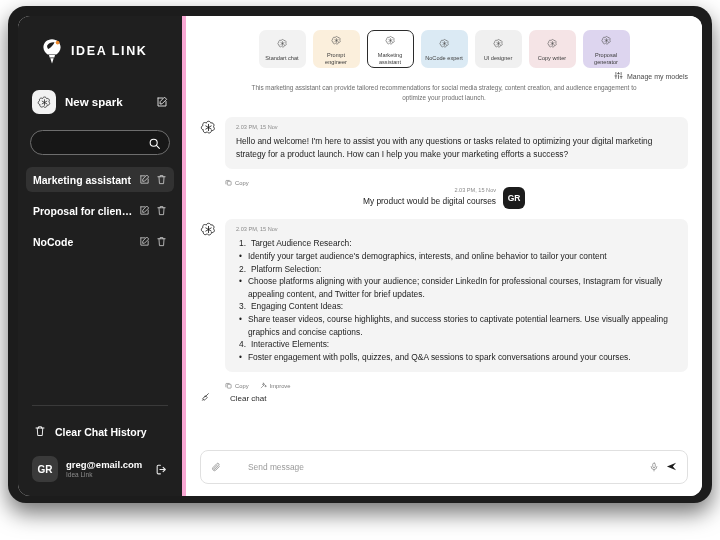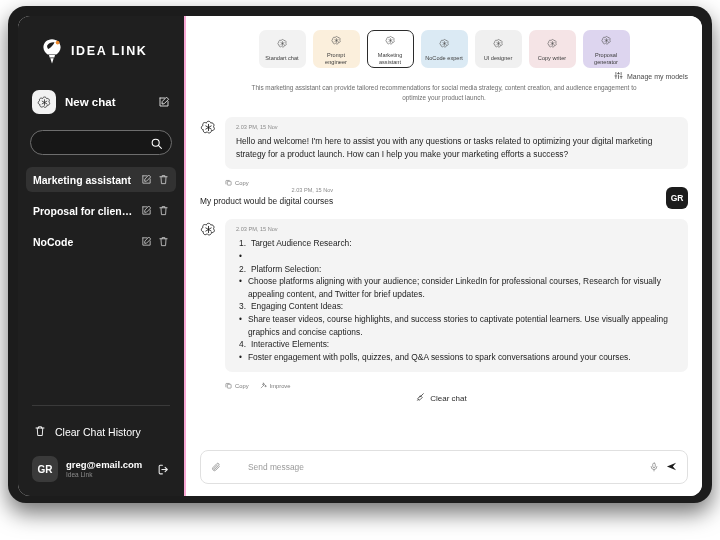--- a/index.html
+++ b/index.html
@@ -35,21 +35,21 @@
     display: flex;
     background: #ffffff;
     border-radius: 12px;
     overflow: hidden;
   }
 
   
   #sidebar {
     width: 168px; height: 100%;
     background: #1f1f1f;
-    border-right: 2px solid #f9a8d4;
+    border-right: 4px solid #f9a8d4;
     display: flex; flex-direction: column;
     padding: 0 0 8px 0;
     flex-shrink: 0;
   }
   .brand {
     display: flex; align-items: center; gap: 7px;
     padding: 22px 0 16px 22px;
   }
   .brand-mark { width: 24px; height: 26px; flex-shrink: 0; }
   .brand-text {
@@ -92,21 +92,21 @@
     flex: 1; color: #ffffff; font-size: 10.5px; font-weight: bold;
     white-space: nowrap; overflow: hidden; text-overflow: ellipsis;
   }
 
   .sidebar-spacer { flex: 1; }
   .sidebar-sep { height: 1px; background: #3a3a3a; margin: 0 14px 10px 14px; }
   .footrow {
     display: flex; align-items: center; gap: 9px;
     padding: 7px 16px; cursor: pointer;
   }
-  .footrow .lbl { color: #ffffff; font-size: 10.5px; font-weight: normal; }
+  .footrow .lbl { color: #ffffff; font-size: 10.5px; font-weight: bold; }
   .userrow {
     display: flex; align-items: center; gap: 8px;
     padding: 6px 14px; margin-top: 2px;
   }
   .avatar-sq {
     width: 26px; height: 26px; border-radius: 7px; background: #3a3a3a;
     color: #fff; font-size: 10px; font-weight: bold;
     display: flex; align-items: center; justify-content: center; flex-shrink: 0;
   }
   .uinfo { flex: 1; line-height: 1.25; }
@@ -147,38 +147,38 @@
   .bubble {
     background: #f4f4f4; border-radius: 7px;
     padding: 7px 11px 9px 11px; flex: 1; min-width: 0;
   }
   .stamp { font-size: 5.6px; color: #8b8b8b; margin-bottom: 5px; }
   .btext { font-size: 8.4px; color: #1d1d1d; line-height: 1.52; }
   .actions { display: flex; gap: 11px; padding: 3px 0 0 25px; }
   .act { display: flex; align-items: center; gap: 3px; cursor: pointer; }
   .act span { font-size: 5.8px; color: #7a7a7a; }
 
-  .msg-user { display: flex; justify-content: space-between; align-items: flex-start; gap: 7px; margin-bottom: 10px; }
+  .msg-user { display: flex; justify-content: center; align-items: flex-start; gap: 7px; margin-bottom: 10px; }
   .user-col { text-align: right; }
   .user-col .stamp { margin-bottom: 3px; }
   .user-col .utext { font-size: 8.4px; color: #1d1d1d; }
   .avatar-dark {
     width: 22px; height: 22px; border-radius: 6px; background: #1c1c1c;
     color: #fff; font-size: 8.5px; font-weight: bold;
     display: flex; align-items: center; justify-content: center; flex-shrink: 0;
   }
 
   ol.numlist { list-style: none; }
   ol.numlist > li { margin-bottom: 0; }
   .num-line { display: flex; gap: 5px; font-size: 8.4px; color: #1d1d1d; line-height: 1.5; }
   .num-line .n { width: 10px; text-align: right; flex-shrink: 0; }
   .sub-line { display: flex; gap: 6px; font-size: 8.4px; color: #1d1d1d; line-height: 1.5; padding-left: 3px; }
   .sub-line .dot { flex-shrink: 0; }
 
-  .clearrow { display: flex; justify-content: center; align-items: center; gap: 5px; padding: 2px 6px 5px 0; cursor: pointer; }
+  .clearrow { display: flex; justify-content: flex-start; align-items: center; gap: 20px; padding: 2px 6px 5px 0; cursor: pointer; }
   .clearrow span { font-size: 8px; color: #2b2b2b; }
 
   .composer {
     margin: 0 14px 12px 14px; height: 34px;
     border: 1px solid #e0e0e0; border-radius: 8px;
     display: flex; align-items: center; gap: 7px; padding: 0 10px;
     background: #fff;
   }
   .composer input {
     flex: 1; border: none; outline: none; background: transparent;
@@ -208,21 +208,21 @@
       <div class="brand-text">IDEA LINK</div>
     </div>
 
     <div class="newchat">
       <span class="newchat-logo">
         <svg width="15" height="15" viewBox="0 0 24 24" fill="none" stroke="#2b2b2b" stroke-width="1.3">
           <path d="M12 3.2c2 0 3.3 1.6 3.3 2.6 1-.6 3-.4 4 1.3s.2 3.4-.6 4c1 .3 2.2 1.9 1.3 3.6s-2.9 1.8-3.9 1.5c.2 1-.5 2.9-2.4 3.4s-3.2-.8-3.7-1.6c-.6.8-2.4 1.9-4 .9s-1.6-2.9-1.3-3.8c-1 .1-2.7-.8-2.8-2.7s1.4-2.9 2.3-3.2c-.5-.9-.6-2.9 1-3.8s3.1-.2 3.8.4c.2-1 1-2.6 3-2.6z"></path>
           <path d="M12 7v10M7.7 9.5l8.6 5M16.3 9.5l-8.6 5"></path>
         </svg>
       </span>
-      <span class="newchat-label">New chat</span>
+      <span class="newchat-label">New spark</span>
       <span class="icon-btn">
         <svg width="12" height="12" viewBox="0 0 24 24" fill="none" stroke="#ffffff" stroke-width="1.8" stroke-linecap="round" stroke-linejoin="round">
           <path d="M4 4h9"></path>
               <path d="M4 4v16h16v-9"></path>
               <path d="M17.5 2.8l3.7 3.7L12 15.7l-4 .3.3-4z"></path>
         </svg>
       </span>
     </div>
 
     <div class="searchwrap">
@@ -417,30 +417,31 @@
         <div class="bubble">
           <div class="stamp">2.03 PM, 15 Nov</div>
           <ol class="numlist">
             <li>
               <div class="num-line">
                     <span class="n">1.</span>
                     <span>Target Audience Research:</span>
                   </div>
               <div class="sub-line">
                     <span class="dot">•</span>
+                    <span>Identify your target audience's demographics, interests, and online behavior to tailor your content</span>
                   </div>
             </li>
             <li>
               <div class="num-line">
                     <span class="n">2.</span>
                     <span>Platform Selection:</span>
                   </div>
               <div class="sub-line">
                     <span class="dot">•</span>
-                    <span>Choose platforms aligning with your audience; consider LinkedIn for professional courses, Research for visually appealing content, and Twitter for brief updates.</span>
+                    <span>Choose platforms aligning with your audience; consider LinkedIn for professional courses, Instagram for visually appealing content, and Twitter for brief updates.</span>
                   </div>
             </li>
             <li>
               <div class="num-line">
                     <span class="n">3.</span>
                     <span>Engaging Content Ideas:</span>
                   </div>
               <div class="sub-line">
                     <span class="dot">•</span>
                     <span>Share teaser videos, course highlights, and success stories to captivate potential learners. Use visually appealing graphics and concise captions.</span>

